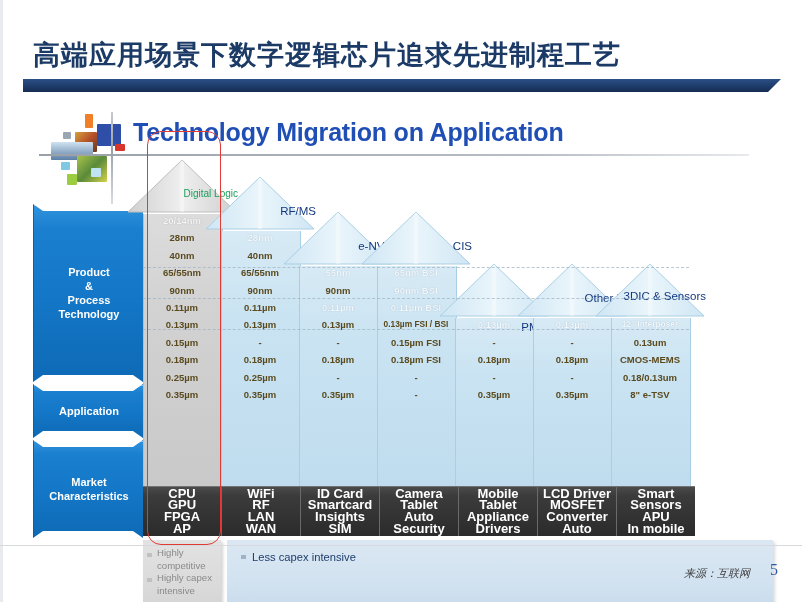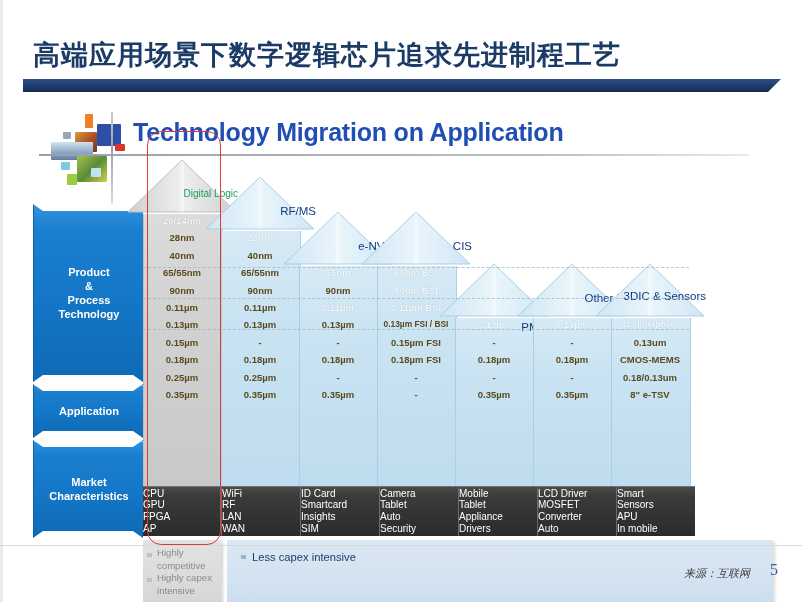--- a/index.html
+++ b/index.html
@@ -105,22 +105,22 @@
   
   .guide{position:absolute;left:0;height:0;border-top:1px dashed #9fb6c6;opacity:.75;}
 
   
   .appband{position:absolute;left:120px;top:382px;width:630px;height:50px;display:flex;}
   .appcell{
     width:78px;height:50px;
     background:linear-gradient(180deg,#4c4c4c 0%,#3b3b3b 20%,#333333 60%,#2b2b2b 100%);
     border-right:1px solid #6a6a6a;
     box-shadow:inset 0 1px 0 rgba(255,255,255,.22);
-    color:#ffffff;font-size:10px;font-weight:400;line-height:11.6px;
-    display:flex;flex-direction:column;align-items:flex-start;justify-content:center;
+    color:#ffffff;font-size:13px;font-weight:700;line-height:11.6px;
+    display:flex;flex-direction:column;align-items:center;justify-content:center;
     text-align:center;
   }
   .appcell:last-child{border-right:none;}
 
   
   .marketband{position:absolute;left:120px;top:436px;width:630px;height:76px;}
   .mk-left{
     position:absolute;left:0;top:0;width:78px;height:76px;
     background:linear-gradient(180deg,#e2e2e2 0%,#dadada 60%,#d2d2d2 100%);
     box-shadow:2px 2px 3px rgba(0,0,0,.18);

